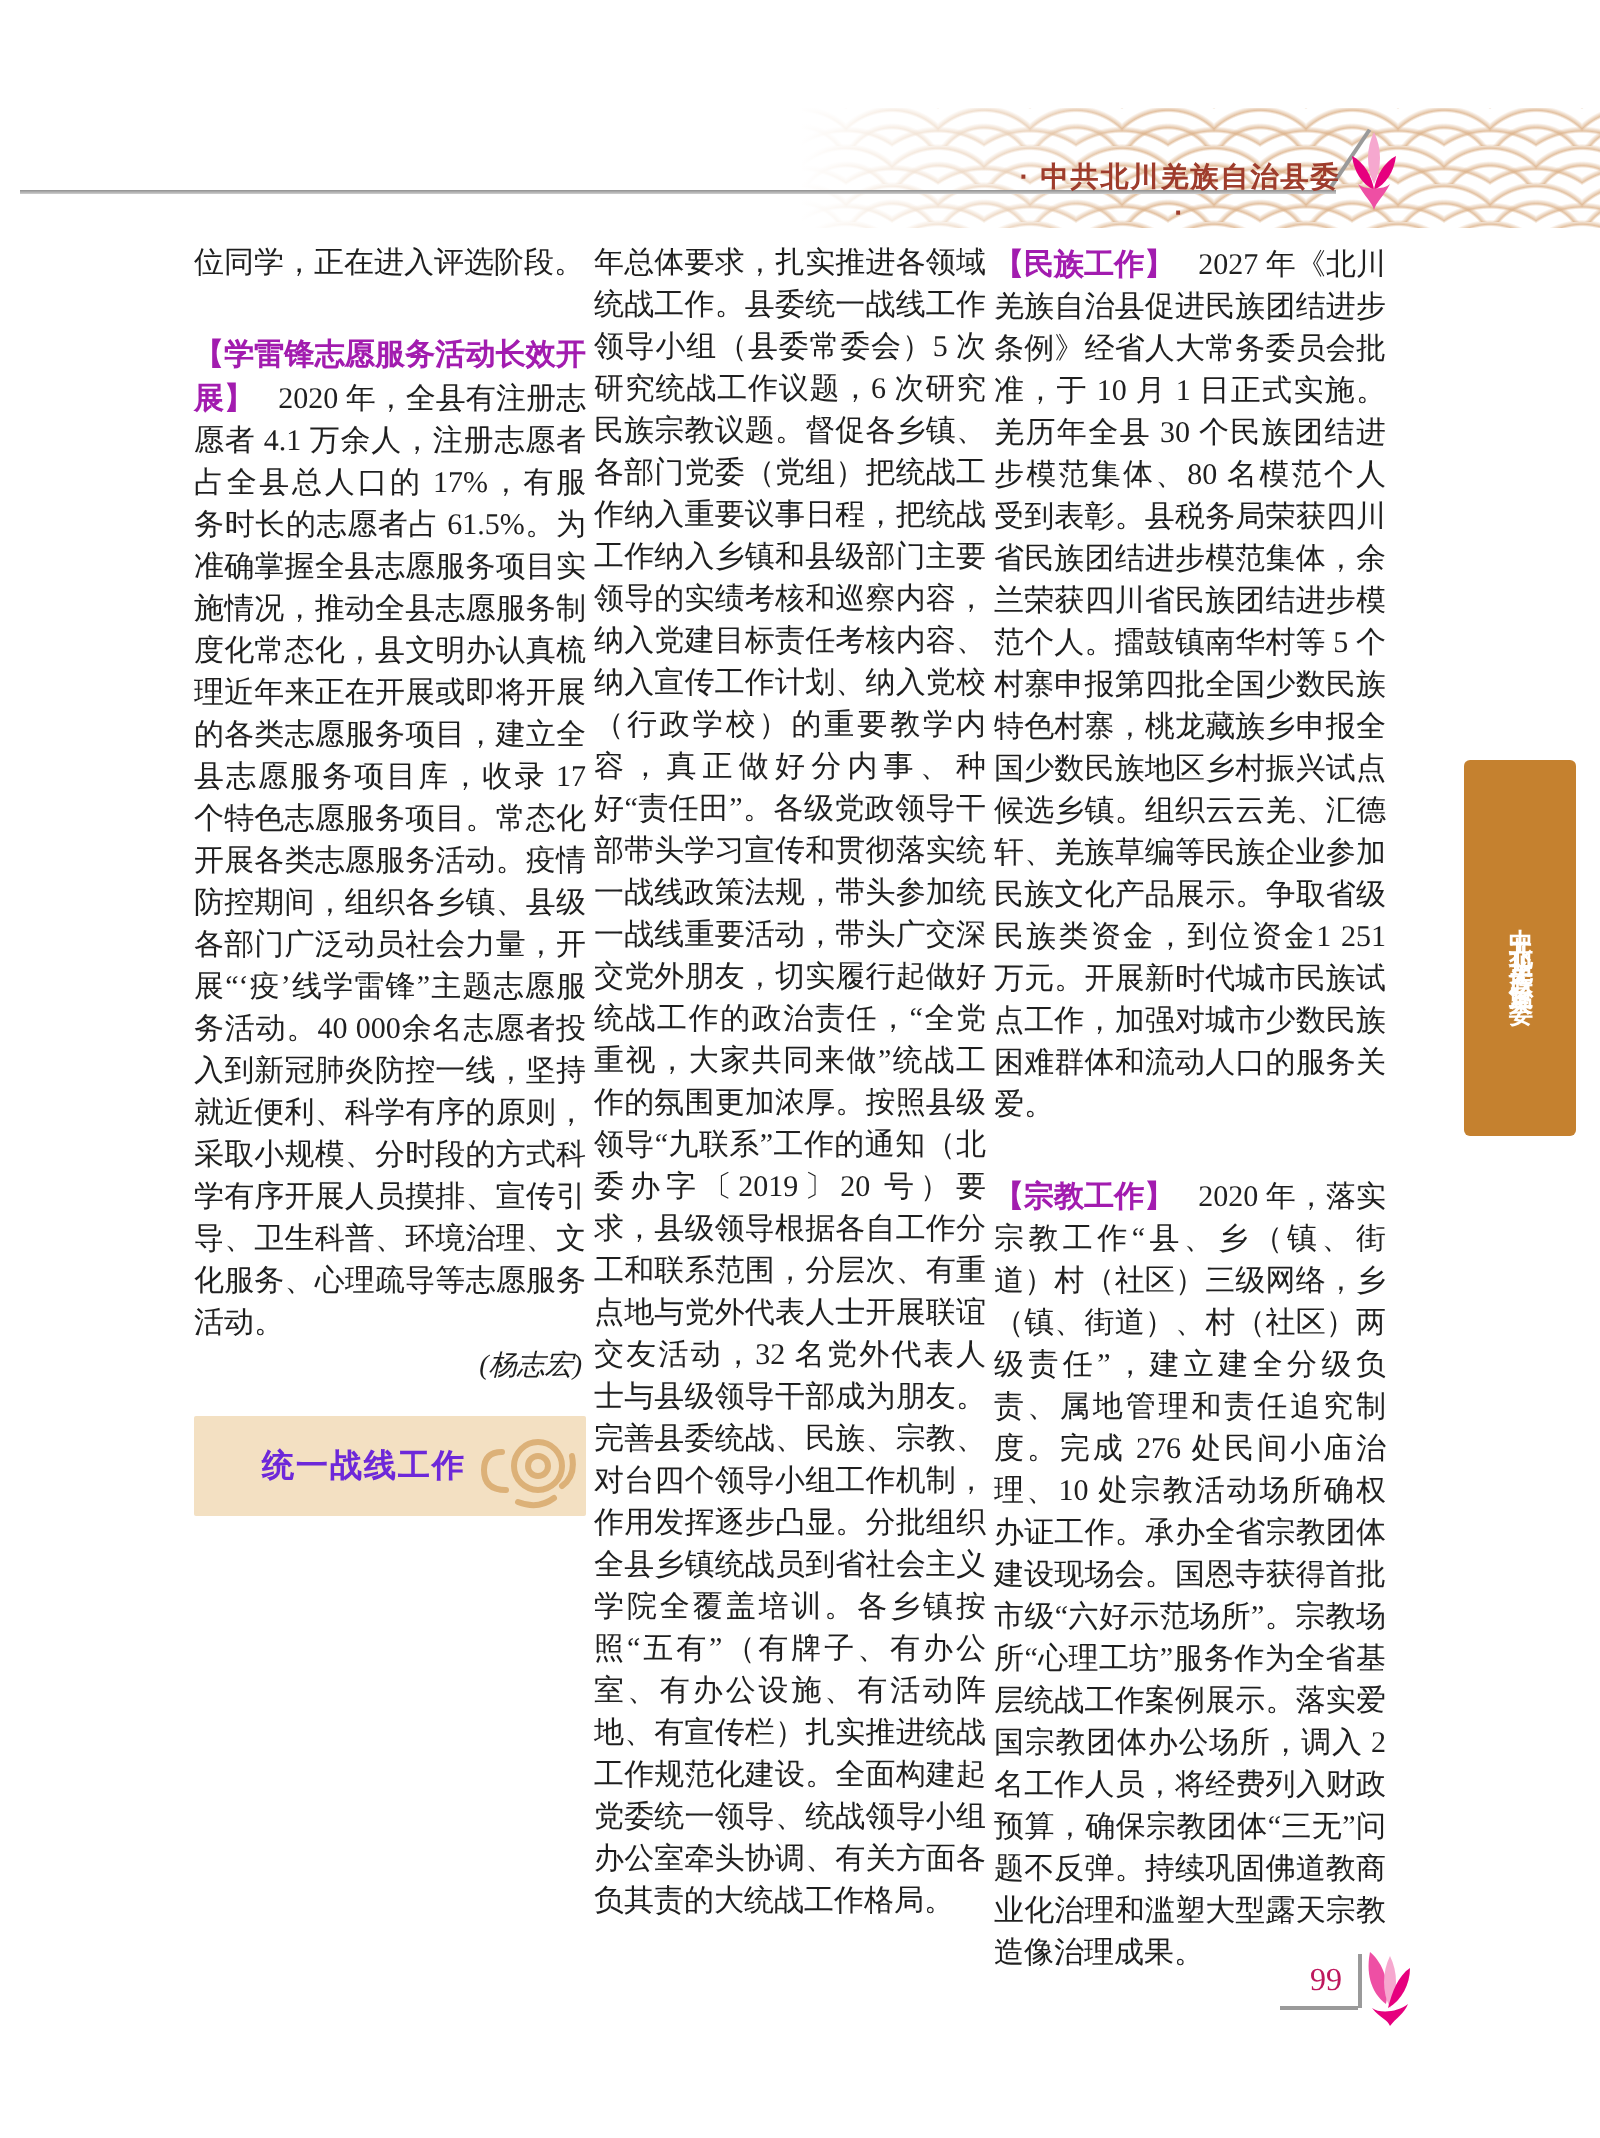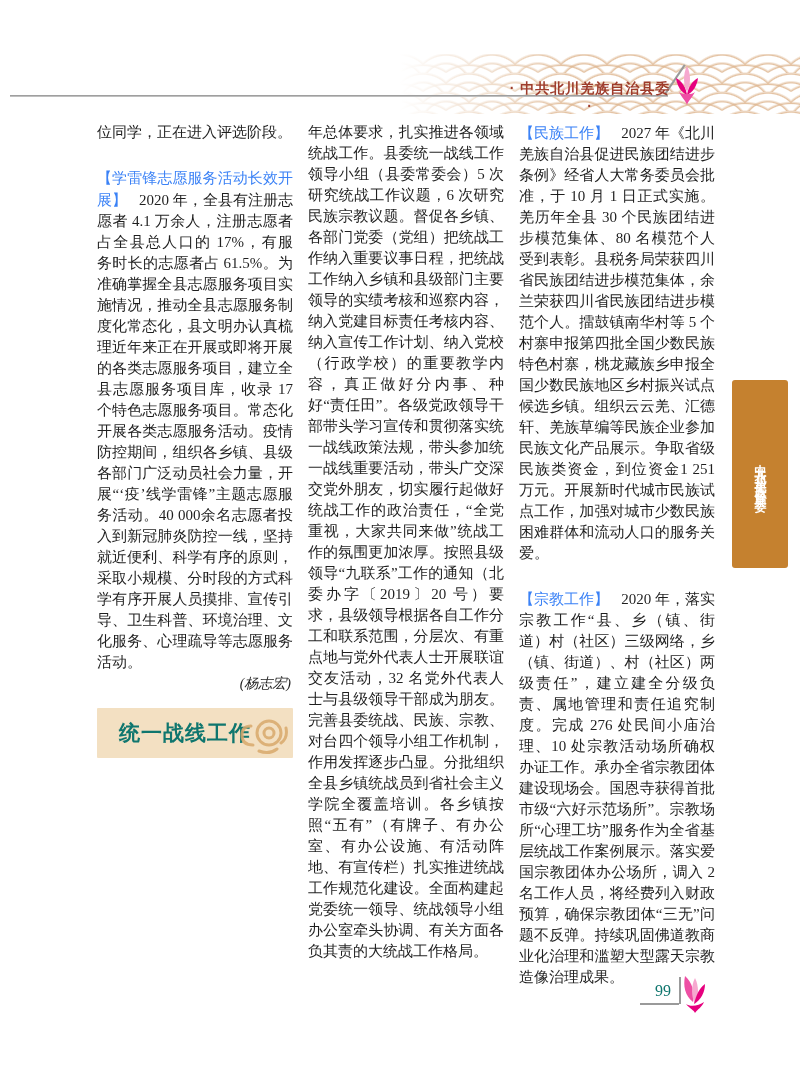--- a/index.html
+++ b/index.html
@@ -36,49 +36,49 @@
     position:absolute;left:732px;top:380px;width:56px;height:188px;
     background:#c5812f;border-radius:3px;
     display:flex;align-items:center;justify-content:center;
   }
   .side-tab span{
     writing-mode:vertical-rl;text-orientation:upright;
     font-family:"Liberation Sans","DejaVu Sans",sans-serif;
     color:#fff;font-size:12px;letter-spacing:4px;font-weight:600;
   }
   
-  .cols{position:absolute;left:97px;top:122px;display:flex;gap:15px;z-index:1;}
+  .cols{position:absolute;left:97px;top:122px;display:flex;gap:4px;z-index:1;}
   .col{width:196px;}
   .para{
     margin:0;font-size:15px;line-height:21px;text-align:justify;
     text-justify:inter-ideograph;word-break:break-all;
   }
   .cont{margin-bottom:24px;}
   .ehead{
     font-family:"Liberation Sans","DejaVu Sans",sans-serif;
-    font-weight:400;color:#3b82f6;margin-right:12px;
+    font-weight:700;color:#a21caf;margin-right:12px;
   }
   .sig{
     margin:0 0 14px;font-size:14px;line-height:21px;text-align:right;
     font-style:italic;padding-right:2px;
   }
   .section-box{
     position:relative;width:196px;height:50px;margin:14px 0 22px;
     background:#f3e0c2;display:flex;align-items:center;border-radius:1px;
   }
   .section-box .stitle{
     font-family:"Liberation Sans","DejaVu Sans",sans-serif;
-    font-size:21px;font-weight:700;color:#0f766e;letter-spacing:1px;padding-left:22px;
+    font-size:16px;font-weight:700;color:#6d28d9;letter-spacing:1px;padding-left:34px;
   }
   .section-box svg{position:absolute;right:4px;top:3px;opacity:.85;}
   .gap-top{margin-top:24px;}
   
   .page-number{
     position:absolute;left:648px;top:982px;width:30px;text-align:center;
-    font-size:16px;color:#0f766e;
+    font-size:16px;color:#be185d;
   }
   .page-number-rule{position:absolute;left:640px;top:1003px;width:39px;height:1.5px;background:#9a9a9a;}
   .page-number-vrule{position:absolute;left:679px;top:977px;width:1.5px;height:27px;background:#9a9a9a;}
   .footer-flower{position:absolute;left:681px;top:974px;}
 </style>
 </head>
 <body>
 
 <div class="header-band"></div>
 <div class="header-title">· 中共北川羌族自治县委 ·</div>

